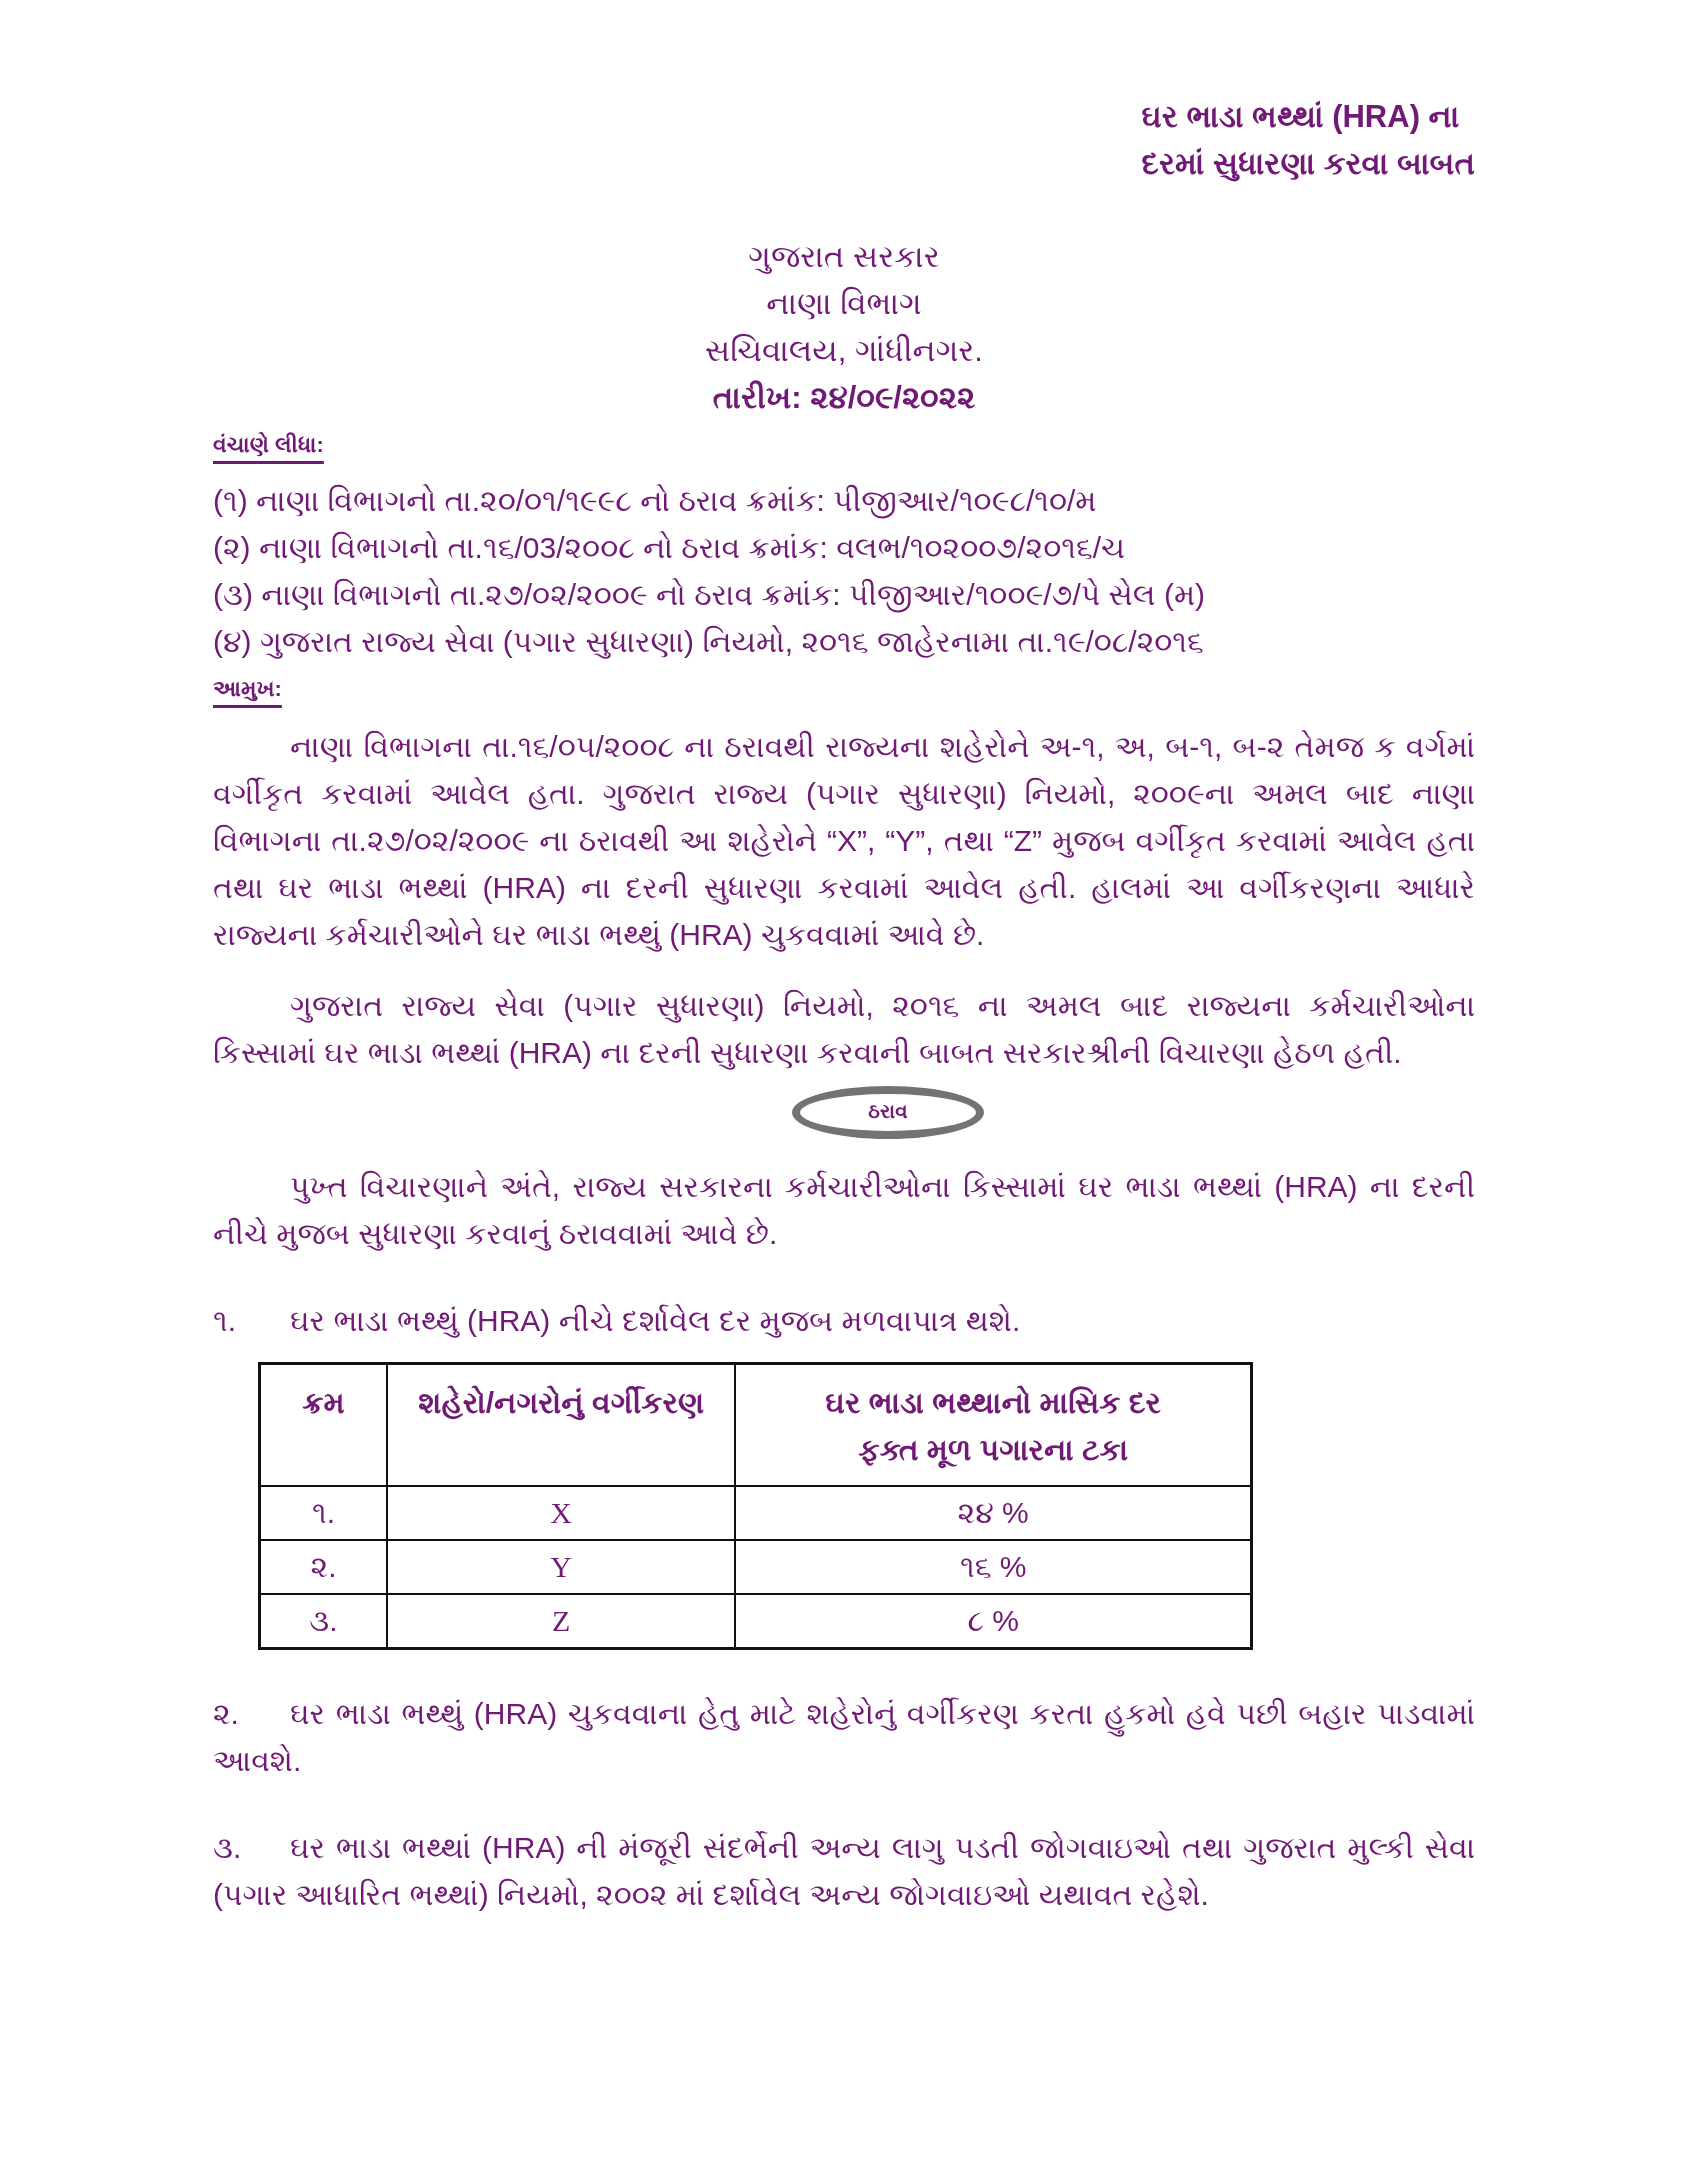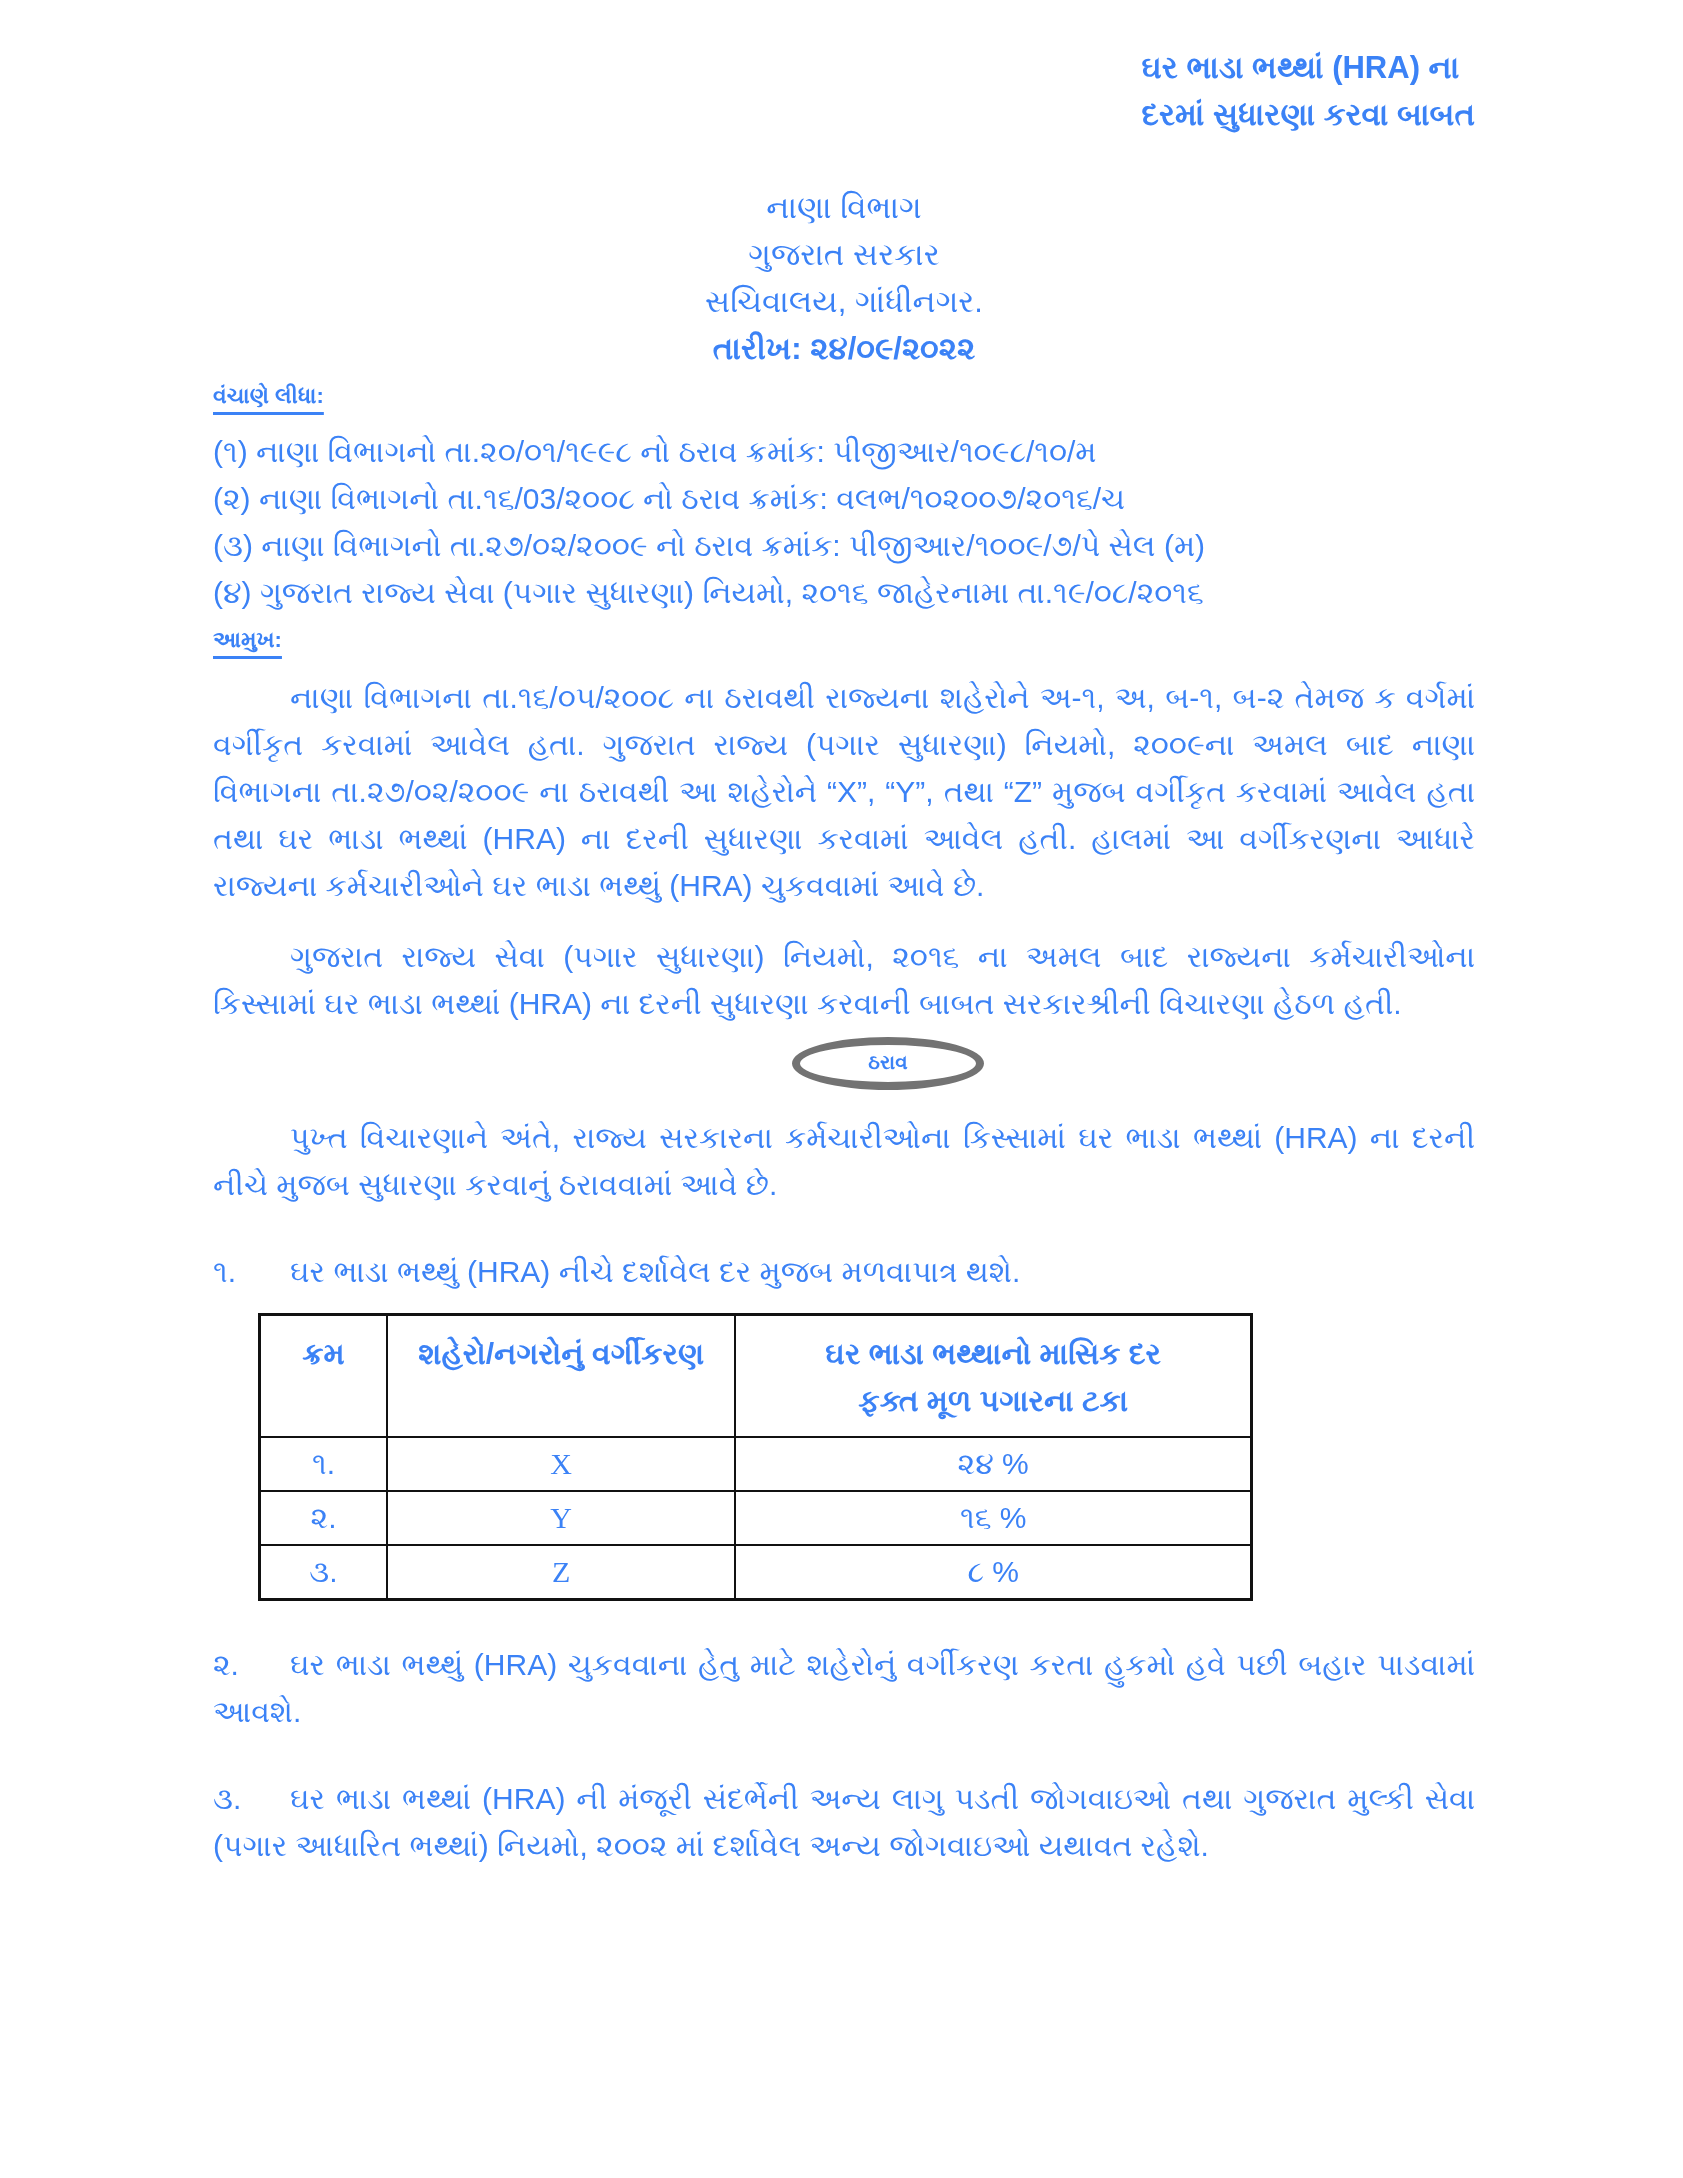--- a/index.html
+++ b/index.html
@@ -1,22 +1,22 @@
 <!DOCTYPE html>
 <html><head>
 <meta charset="utf-8">
 <style>
   html,body{margin:0;padding:0;background:#ffffff;}
   .page{
     position:relative;
     width:1683px;height:2178px;
-    background:#ffffff;color:#3b82f6;
+    background:#ffffff;color:#701a75;
     font-family:"Liberation Sans", sans-serif;
     box-sizing:border-box;
-    padding:44px 208px 0 213px;
+    padding:93px 208px 0 213px;
     overflow:hidden;
   }
   .subject{
     margin-left:auto;
     width:fit-content;
     text-align:left;
     font-weight:bold;
     font-size:31px;
     line-height:47px;
   }
@@ -99,22 +99,22 @@
 <body>
 
 <div class="page">
 
   <div class="subject">
     <div>ઘર ભાડા ભથ્થાં (HRA) ના</div>
     <div>દરમાં સુધારણા કરવા બાબત</div>
   </div>
 
   <div class="center-head">
+    <div>ગુજરાત સરકાર</div>
     <div>નાણા વિભાગ</div>
-    <div>ગુજરાત સરકાર</div>
     <div>સચિવાલય, ગાંધીનગર.</div>
     <div class="bold">તારીખ: ૨૪/૦૯/૨૦૨૨</div>
   </div>
 
   <div class="section-title">વંચાણે લીધા:</div>
   <div class="read-list">
     <div>(૧) નાણા વિભાગનો તા.૨૦/૦૧/૧૯૯૮ નો ઠરાવ ક્રમાંક: પીજીઆર/૧૦૯૮/૧૦/મ</div>
     <div>(૨) નાણા વિભાગનો તા.૧૬/03/૨૦૦૮ નો ઠરાવ ક્રમાંક: વલભ/૧૦૨૦૦૭/૨૦૧૬/ચ</div>
     <div>(૩) નાણા વિભાગનો તા.૨૭/૦૨/૨૦૦૯ નો ઠરાવ ક્રમાંક: પીજીઆર/૧૦૦૯/૭/પે સેલ (મ)</div>
     <div>(૪) ગુજરાત રાજ્ય સેવા (પગાર સુધારણા) નિયમો, ૨૦૧૬ જાહેરનામા તા.૧૯/૦૮/૨૦૧૬</div>

